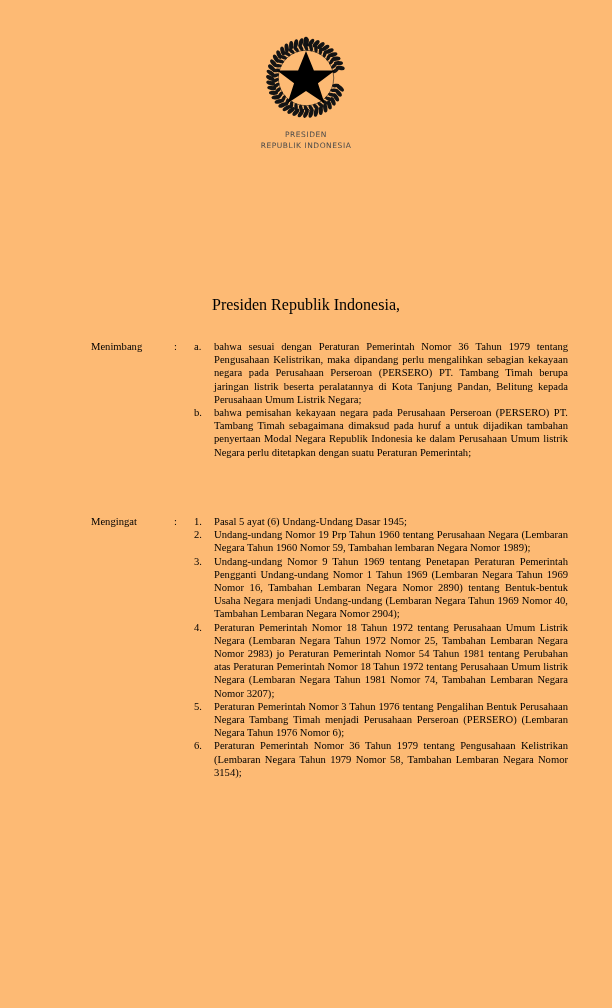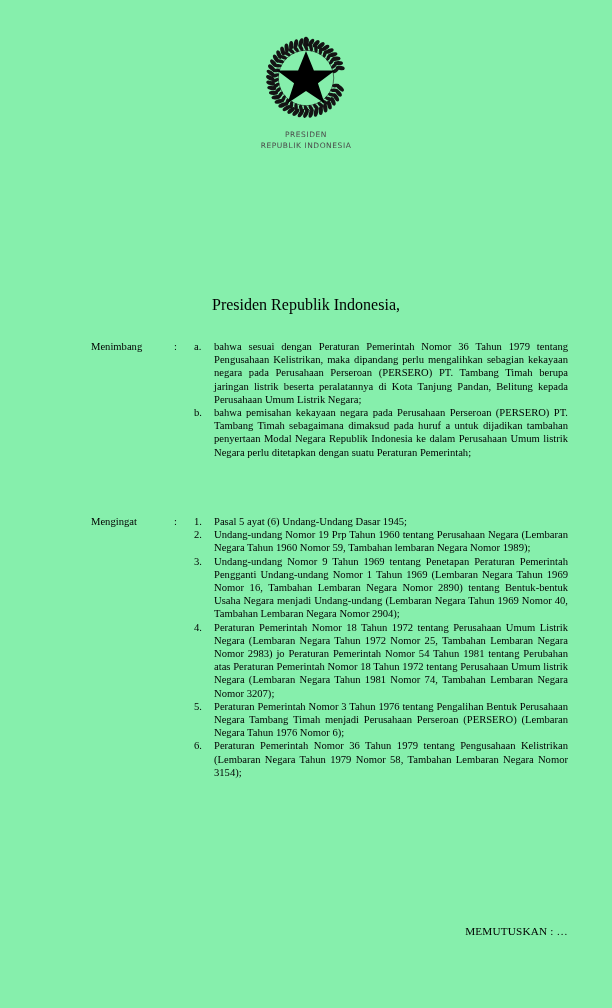--- a/index.html
+++ b/index.html
@@ -4,21 +4,21 @@
 <style>
   html, body {
     margin: 0;
     padding: 0;
     background: #ffffff;
   }
   .page {
     position: relative;
     width: 612px;
     height: 1008px;
-    background: #86efac;
+    background: #fdba74;
     font-family: "Liberation Serif", "DejaVu Serif", serif;
     color: #000000;
     overflow: hidden;
     box-sizing: border-box;
   }
 
   
   .emblem-block {
     position: absolute;
     top: 36px;
@@ -285,15 +285,14 @@
           <div class="item-text">Peraturan Pemerintah  Nomor 3 Tahun 1976 tentang Pengalihan Bentuk Perusahaan Negara Tambang Timah menjadi Perusahaan Perseroan (PERSERO) (Lembaran Negara Tahun 1976 Nomor 6);</div>
         </div>
         <div class="item">
           <div class="item-marker">6.</div>
           <div class="item-text">Peraturan Pemerintah   Nomor 36 Tahun 1979 tentang Pengusahaan Kelistrikan (Lembaran Negara Tahun 1979 Nomor 58, Tambahan Lembaran Negara Nomor 3154);</div>
         </div>
       </div>
     </div>
   </div>
 
-  <div class="footer">MEMUTUSKAN : …</div>
 
 </div>
 
 </body></html>

